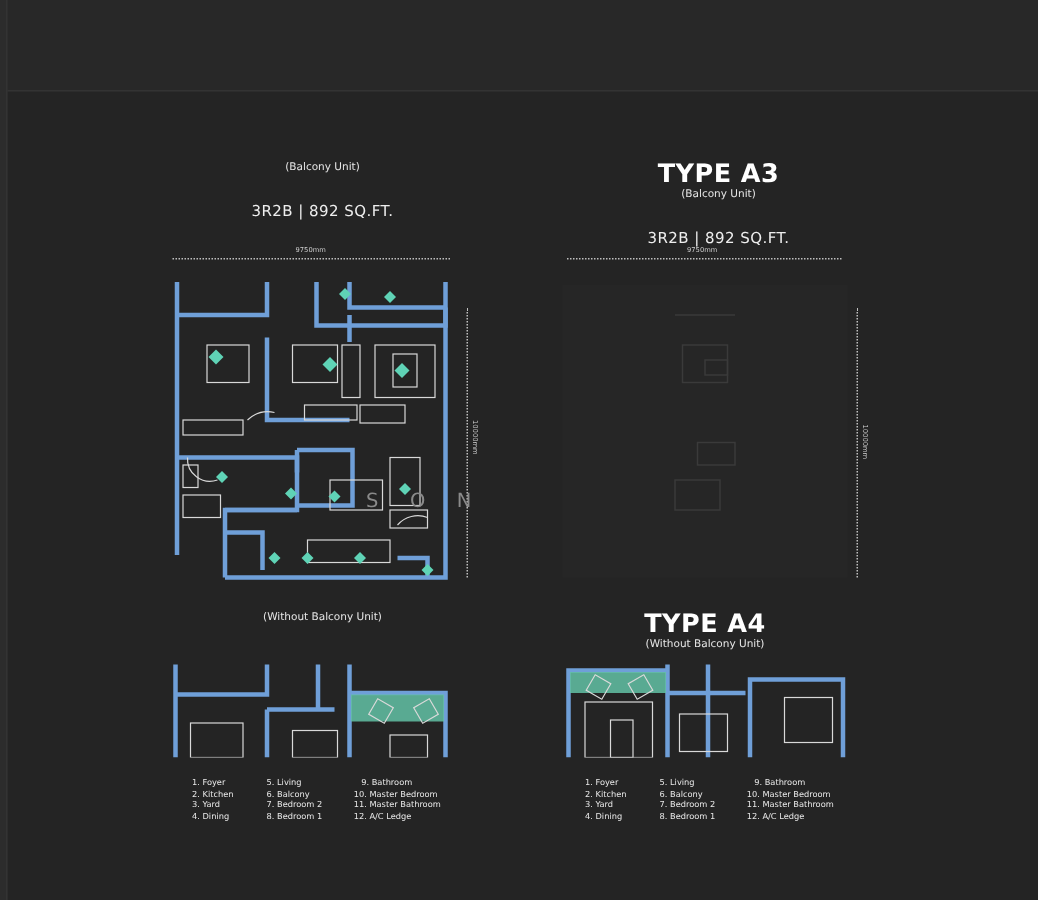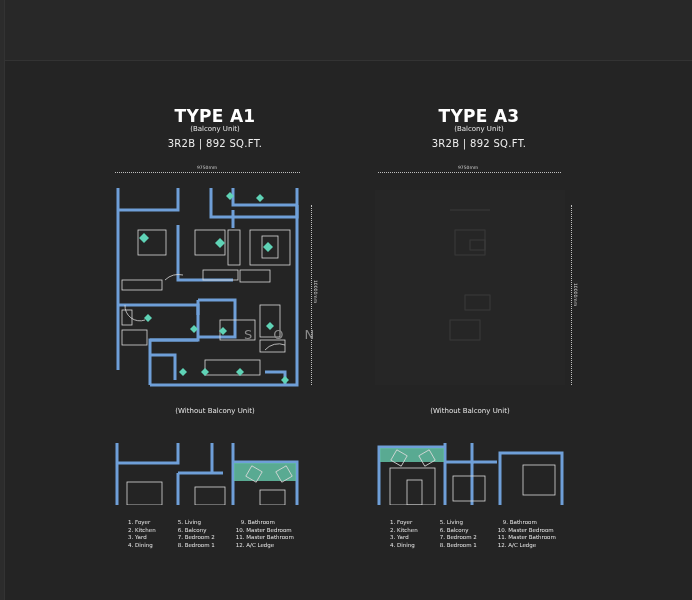--- a/index.html
+++ b/index.html
@@ -14,41 +14,40 @@
     position: absolute; left: 0; top: 0; width: 692px; height: 60px;
     background: #282828; border-bottom: 1px solid #333;
   }
   .leftedge { position: absolute; left: 0; top: 0; width: 4px; height: 600px; background: #2c2c2c; border-right: 1px solid #333; }
   .plan-block { position: absolute; text-align: center; }
   .plan-title {
     font-family: "DejaVu Sans", sans-serif; font-weight: bold;
     font-size: 17px; letter-spacing: 0.3px; color: #ffffff; line-height: 18px;
   }
   .plan-sub { font-size: 7px; color: #e6e6e6; line-height: 9px; }
-  .plan-size { font-size: 10px; color: #eeeeee; margin-top: 4px; letter-spacing: 0.3px; }
+  .plan-size { font-size: 10px; color: #eeeeee; margin-top: 20px; letter-spacing: 0.3px; }
   .dim-label { position: absolute; font-size: 4.5px; color: #cfcfcf; }
   .dim-line-h { position: absolute; height: 0; border-top: 1px dotted #bfbfbf; }
   .dim-line-v { position: absolute; width: 0; border-left: 1px dotted #bfbfbf; }
   .dim-label-v { position: absolute; font-size: 4.5px; color: #cfcfcf; transform: rotate(90deg); transform-origin: left top; white-space: nowrap; }
   svg.plan { position: absolute; }
   .legend { position: absolute; display: flex; gap: 10px; font-size: 5.5px; color: #e8e8e8; line-height: 7.6px; }
   .legend .col { display: flex; flex-direction: column; }
   .watermark {
     position: absolute; left: 244px; top: 327px; font-size: 13px; color: #8a8a8a;
     letter-spacing: 21px; font-family: "DejaVu Sans", sans-serif; font-weight: normal;
   }
 </style>
 </head>
 <body>
 
 <div class="topbar"></div>
 <div class="leftedge"></div>
 
 <div class="plan-block" style="left:120px; top:107px; width:190px;">
-  <div class="plan-title">TYPE A1</div>
   <div class="plan-sub">(Balcony Unit)</div>
   <div class="plan-size">3R2B | 892 SQ.FT.</div>
 </div>
 <div class="dim-label" style="left:197px; top:165px;">9750mm</div>
 <div class="dim-line-h" style="left:115px; top:172px; width:185px;"></div>
 <div class="dim-line-v" style="left:311px; top:205px; height:180px;"></div>
 <div class="dim-label-v" style="left:318px; top:280px;">10000mm</div>
 
 <svg class="plan" style="left:110px; top:180px;" width="200" height="210" viewBox="0 0 200 210">
   <g fill="none" stroke="#6f9fd8" stroke-width="3">
@@ -163,20 +162,21 @@
   </div>
   <div class="col" style="margin-left:6px; padding-left:5px;">
     <span style="padding-left:5px">9. Bathroom</span>
     <span>10. Master Bedroom</span>
     <span>11. Master Bathroom</span>
     <span>12. A/C Ledge</span>
   </div>
 </div>
 
 <div class="plan-block" style="left:375px; top:407px; width:190px;">
+  <div class="plan-title">TYPE A4</div>
   <div class="plan-sub">(Without Balcony Unit)</div>
 </div>
 <svg class="plan" style="left:375px; top:440px;" width="200" height="65" viewBox="0 0 200 65">
   <g fill="none" stroke="#6f9fd8" stroke-width="3">
     <path d="M4 65 V7 H70"></path>
     <path d="M70 3 V65"></path>
     <path d="M70 22 H97 V3"></path>
     <path d="M97 22 V65"></path>
     <path d="M97 22 H122"></path>
     <path d="M125 65 V13 H187 V65"></path>

